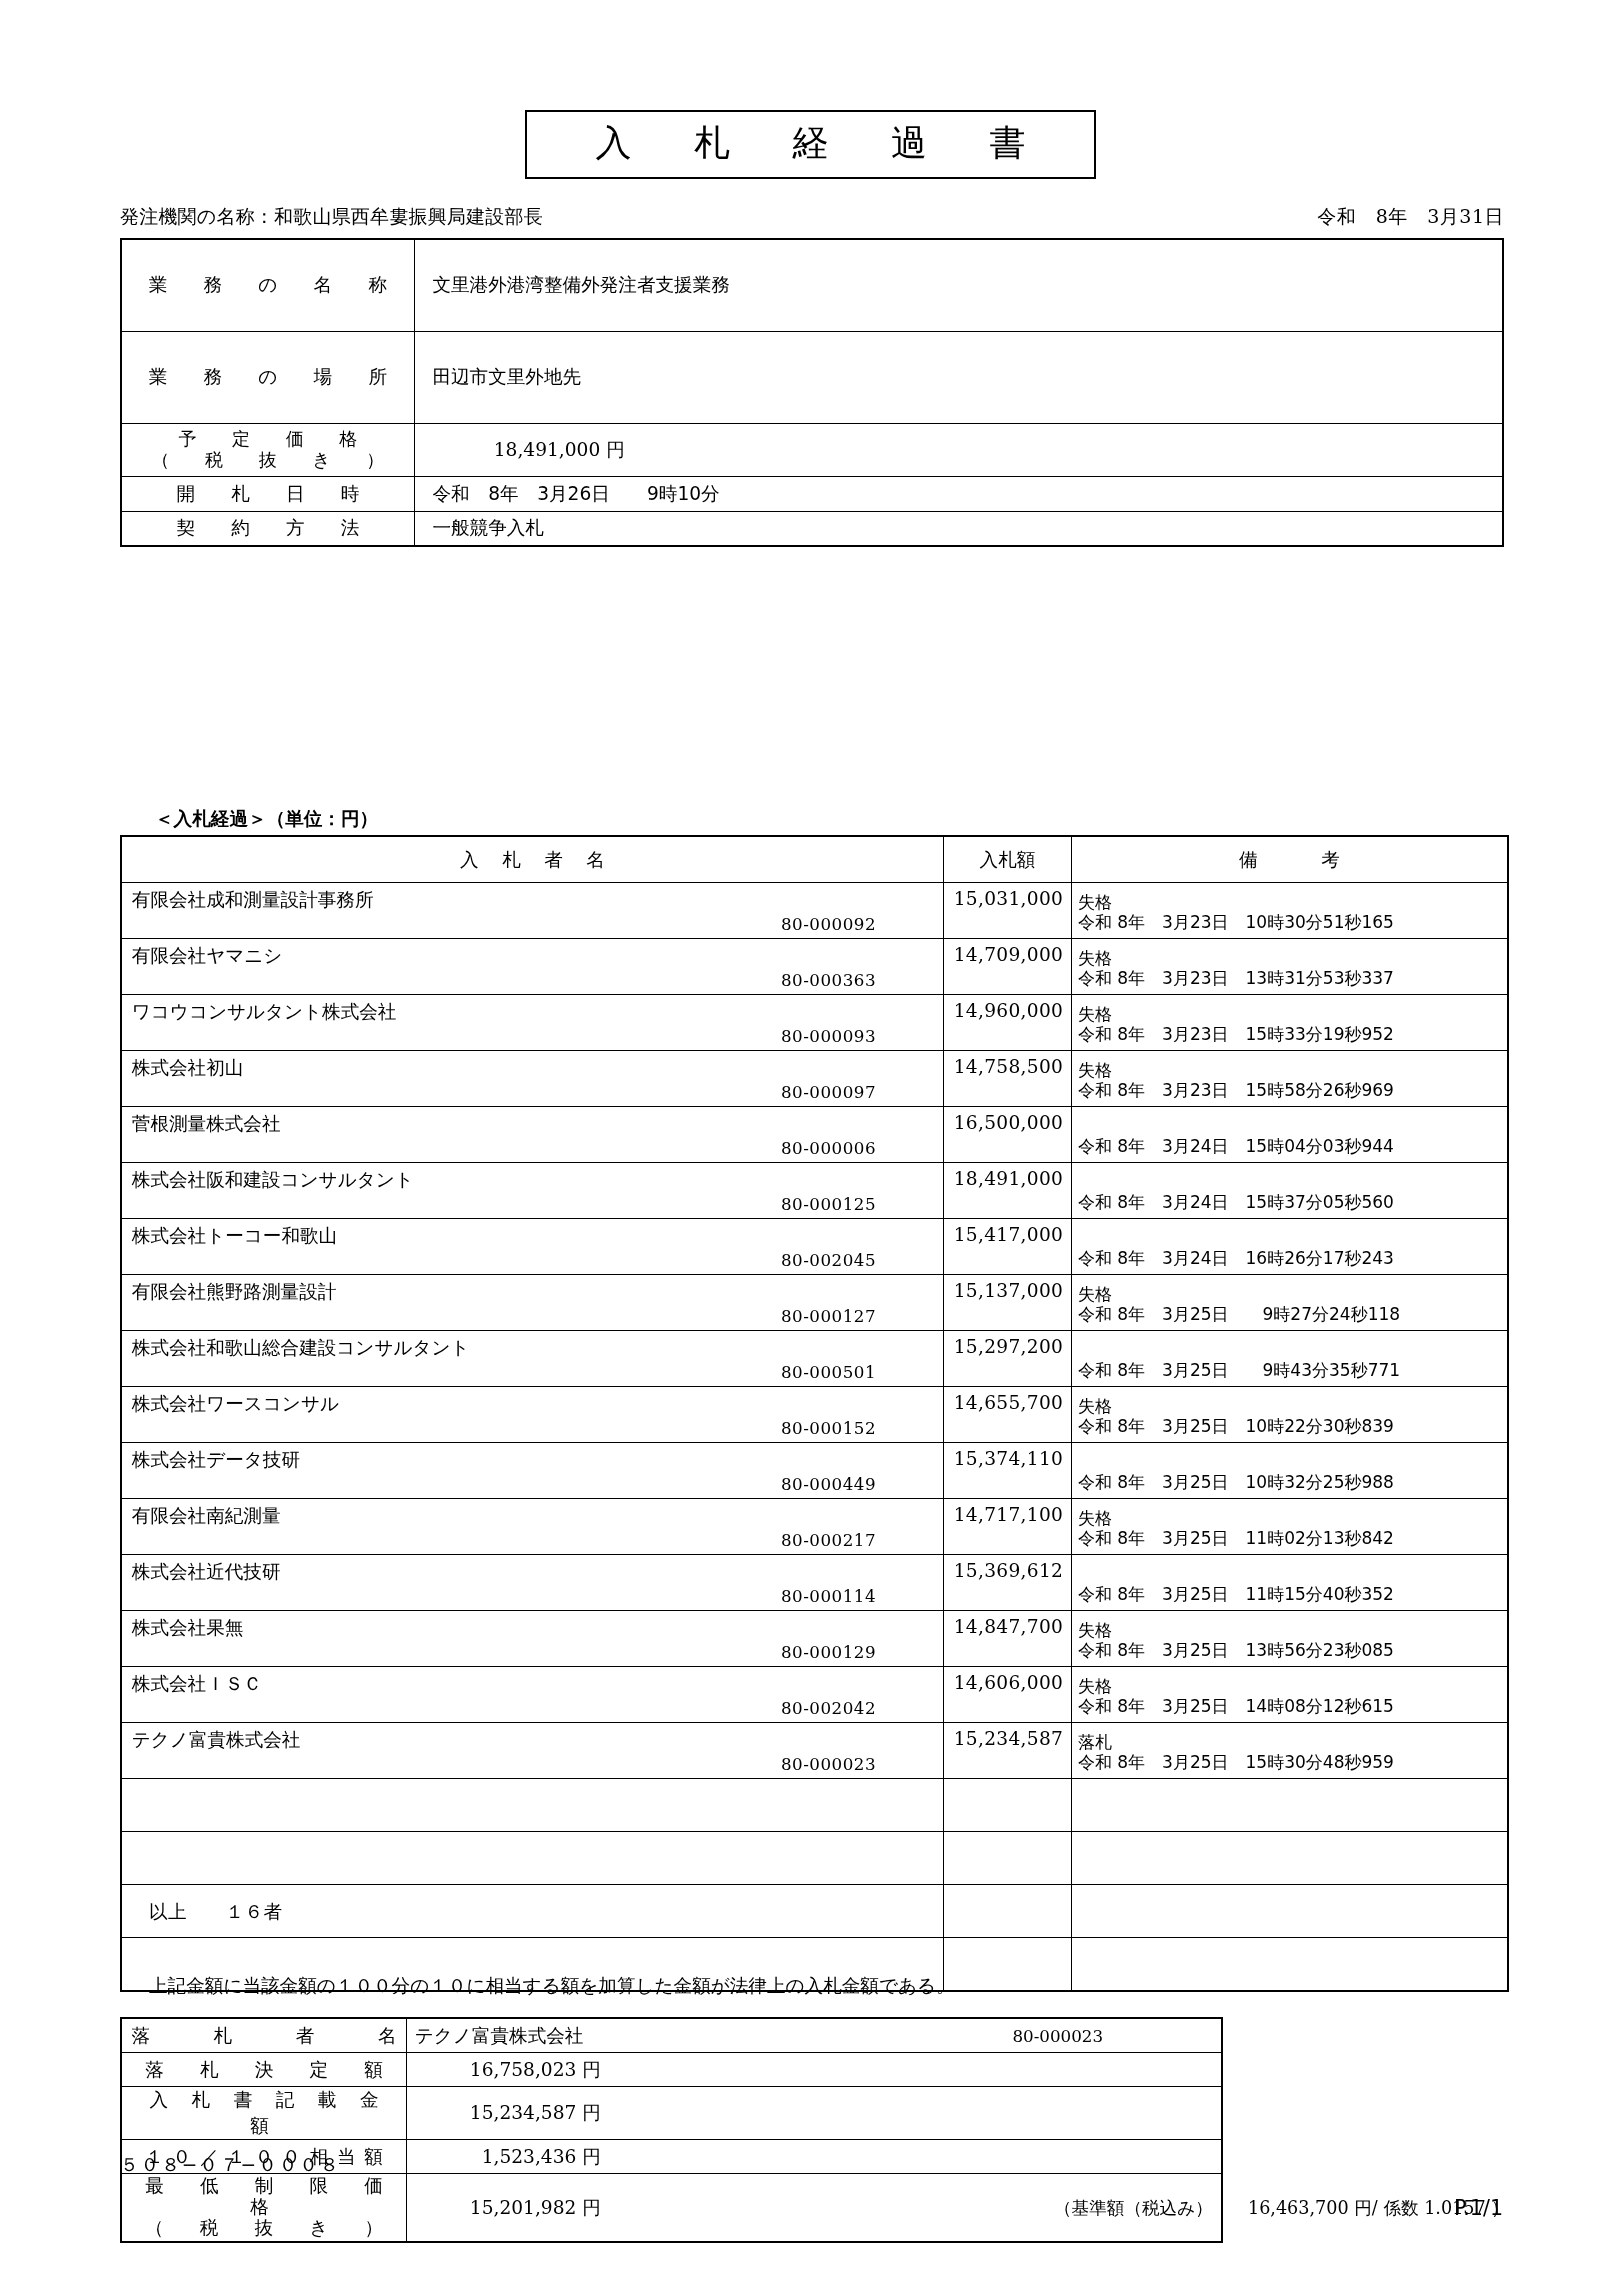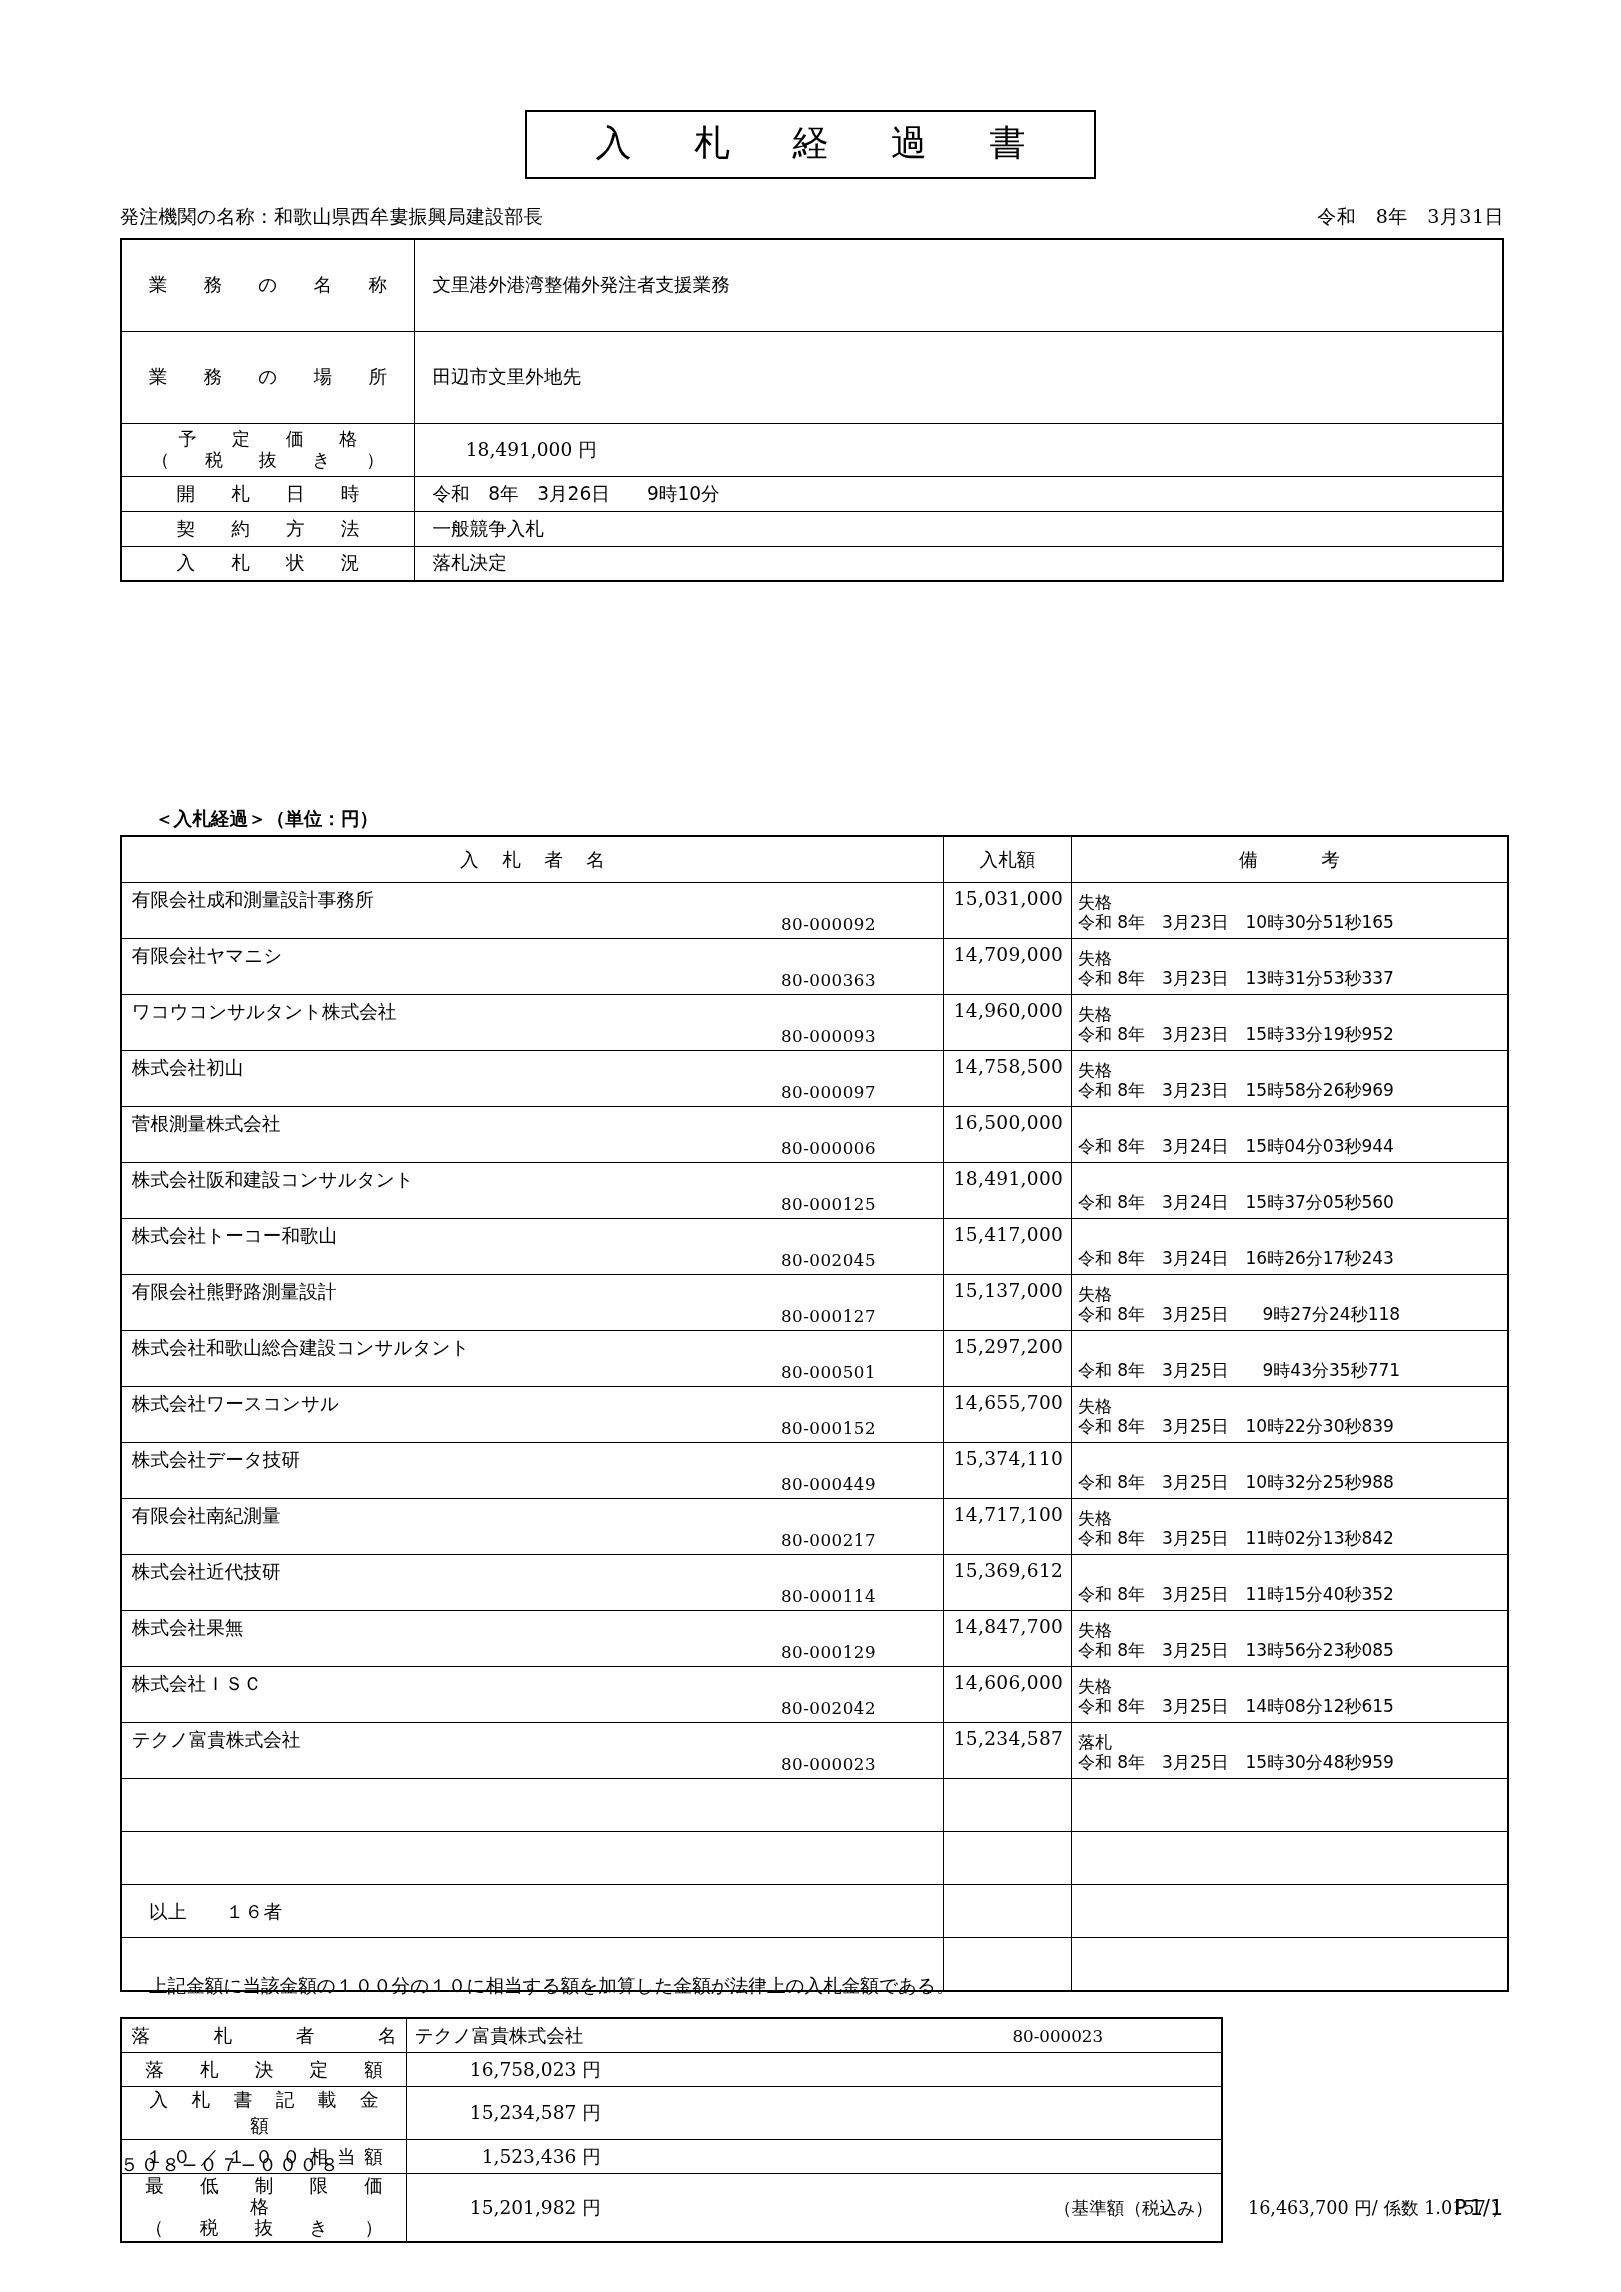--- a/index.html
+++ b/index.html
@@ -92,21 +92,21 @@
   .row-med  { height: 92px; }
   .row-sm   { height: 35px; }
   .row-price{ height: 53px; margin-top: 45px; }
   .info-label.two-line {
     letter-spacing: 8.8px;
     text-indent: 8.8px;
     line-height: 1.12;
     font-size: 18px;
   }
   .money-cell {
-    padding-left: 51px;
+    padding-left: 79px;
     font-family: "DejaVu Serif", "Liberation Serif", serif;
     font-size: 18.6px;
   }
   .numtext {
     font-family: "DejaVu Serif", "Liberation Serif", serif;
   }
 
   
   .bid-caption {
     position: absolute;
@@ -301,24 +301,20 @@
         </td>
         <td class="info-value money-cell">18,491,000 円</td>
       </tr>
       <tr class="row-sm">
         <td class="info-label">開　札　日　時</td>
         <td class="info-value">令和　8年　3月26日　　9時10分</td>
       </tr>
       <tr class="row-sm">
         <td class="info-label">契　約　方　法</td>
         <td class="info-value">一般競争入札</td>
-      </tr>
-      <tr class="row-sm">
-        <td class="info-label">入　札　状　況</td>
-        <td class="info-value">落札決定</td>
       </tr>
     </tbody>
   </table>
 
   <div class="bid-caption">
     <div class="left">＜入札経過＞</div>
     <div class="right">（単位：円）</div>
   </div>
 
   <table class="bid-table">

